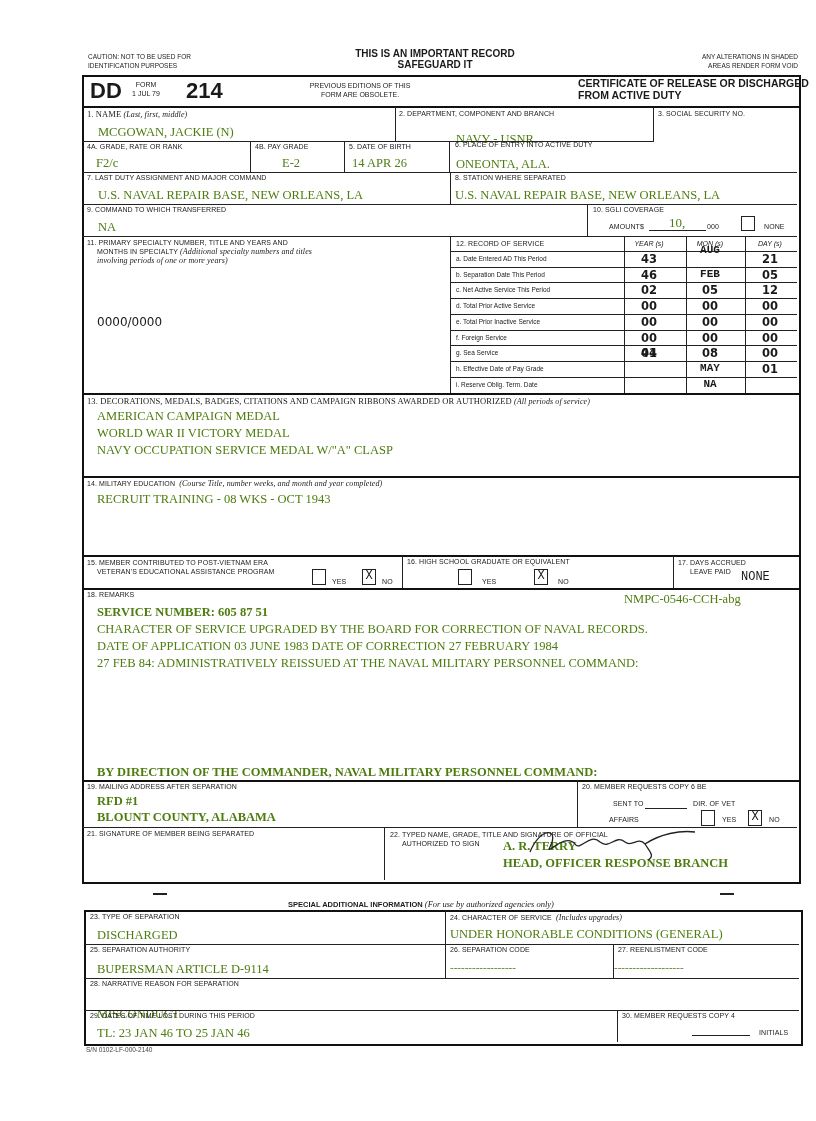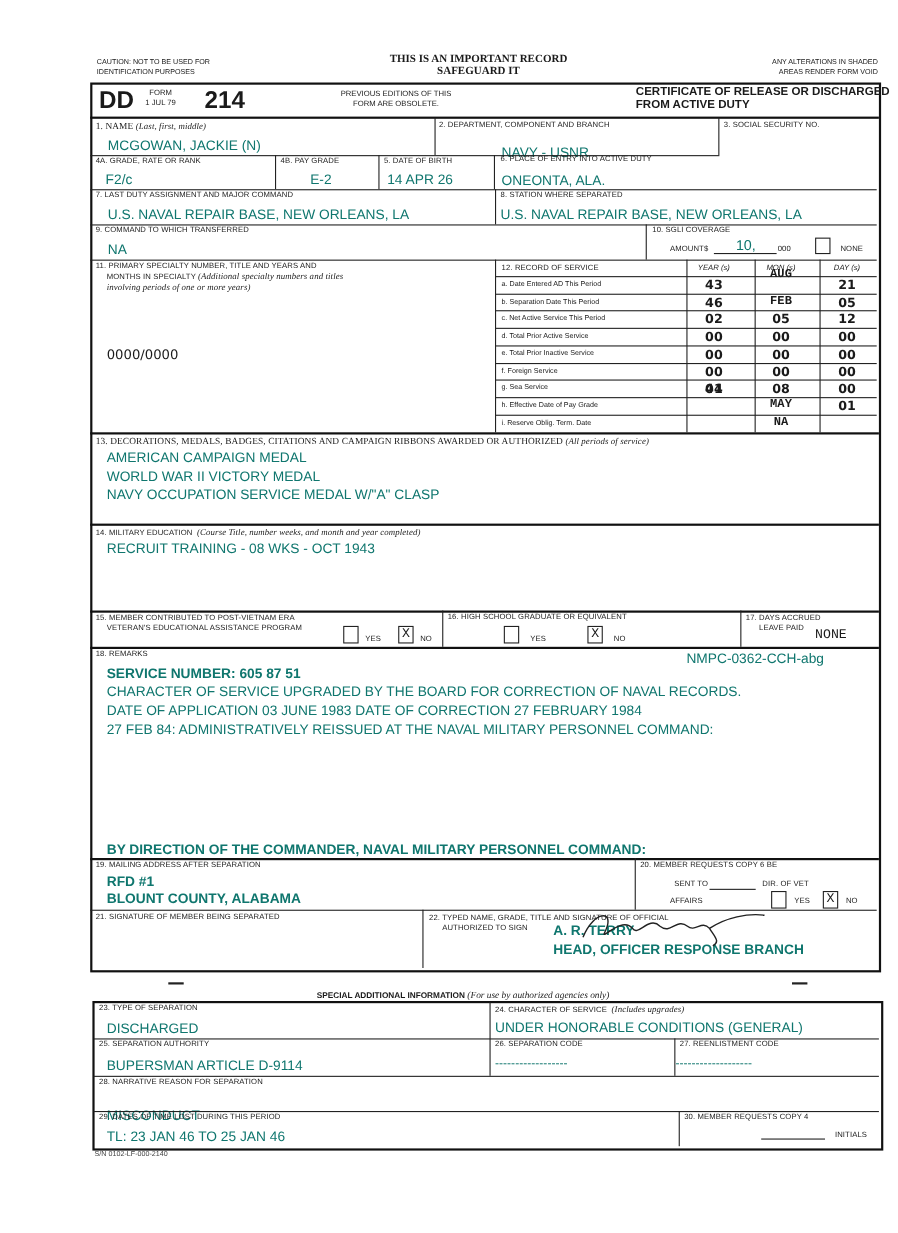--- a/index.html
+++ b/index.html
@@ -1,26 +1,26 @@
 <!DOCTYPE html>
 <html><head>
 <meta charset="utf-8">
 <style>
   html, body { margin:0; padding:0; background:#ffffff; }
   body { width:816px; height:1121px; position:relative; overflow:hidden; color:#1a1a1a; font-family:"DejaVu Sans", sans-serif; }
   .abs { position:absolute; }
   .lbl { position:absolute; font-family:"Liberation Sans", sans-serif; font-size:7px; letter-spacing:0.1px; text-transform:uppercase; color:#1a1a1a; white-space:nowrap; }
   .lbl i { text-transform:none; font-family:"Liberation Serif", serif; font-size:8px; }
-  .val { position:absolute; font-family:Liberation Sans, sans-serif; font-size:12.5px; color:#0f766e; white-space:nowrap; }
+  .val { position:absolute; font-family:Liberation Serif, serif; font-size:12.5px; color:#4d7c0f; white-space:nowrap; }
   .sval { position:absolute; font-family:"Liberation Serif", serif; font-size:13px; font-weight:bold; color:#1a1a1a; white-space:nowrap; }
   .hl { position:absolute; height:1px; background:#222; }
   .hl2 { position:absolute; height:2px; background:#111; }
   .vl { position:absolute; width:1px; background:#222; }
   .chk { position:absolute; width:12px; height:13px; border:1px solid #222; font-family:"Liberation Mono", monospace; font-size:12px; line-height:13px; text-align:center; }
-  .hdr { position:absolute; font-family:Liberation Serif, serif; font-size:10px; font-weight:bold; text-align:center; }
+  .hdr { position:absolute; font-family:Liberation Sans, sans-serif; font-size:10px; font-weight:bold; text-align:center; }
   .small { position:absolute; font-family:"Liberation Sans", sans-serif; font-size:6.5px; text-transform:uppercase; white-space:nowrap; }
   .rs-label { position:absolute; font-family:"Liberation Sans", sans-serif; font-size:6.5px; white-space:nowrap; }
   .rs-val { position:absolute; font-family:"Liberation Mono", monospace; font-size:12.5px; font-weight:bold; text-align:center; width:44px; }
   .rs-num { position:absolute; font-family:"DejaVu Sans", sans-serif; font-size:11.5px; font-weight:bold; text-align:center; width:44px; }
 </style>
 </head>
 <body>
 
 <div class="small" style="left:88px;top:52px;line-height:9px;">
   <div>CAUTION: NOT TO BE USED FOR</div>
@@ -185,21 +185,21 @@
 <div class="lbl" style="left:558px;top:578px;">NO</div>
 <div class="vl" style="left:673px;top:555px;height:33px;"></div>
 <div class="lbl" style="left:678px;top:558px;line-height:9px;">
   <div>17. DAYS ACCRUED</div>
   <div style="padding-left:12px;">LEAVE PAID</div>
 </div>
 <div class="sval" style="left:741px;top:570px;font-size:12px;font-weight:normal;font-family:'Liberation Mono',monospace;">NONE</div>
 <div class="hl2" style="left:82px;top:588px;width:717px;"></div>
 
 <div class="lbl" style="left:87px;top:591px;">18. REMARKS</div>
-<div class="val" style="left:624px;top:592px;">NMPC-0362-CCH-abg</div>
+<div class="val" style="left:624px;top:592px;">NMPC-0546-CCH-abg</div>
 <div class="val" style="left:97px;top:605px;font-weight:bold;">SERVICE NUMBER: 605 87 51</div>
 <div class="val" style="left:97px;top:622px;">CHARACTER OF SERVICE UPGRADED BY THE BOARD FOR CORRECTION OF NAVAL RECORDS.</div>
 <div class="val" style="left:97px;top:639px;">DATE OF APPLICATION 03 JUNE 1983  DATE OF CORRECTION 27 FEBRUARY 1984</div>
 <div class="val" style="left:97px;top:656px;">27 FEB 84:  ADMINISTRATIVELY REISSUED AT THE NAVAL MILITARY PERSONNEL COMMAND:</div>
 <div class="val" style="left:97px;top:765px;font-weight:bold;">BY DIRECTION OF THE COMMANDER, NAVAL MILITARY PERSONNEL COMMAND:</div>
 <div class="hl2" style="left:82px;top:780px;width:717px;"></div>
 
 <div class="lbl" style="left:87px;top:783px;">19. MAILING ADDRESS AFTER SEPARATION</div>
 <div class="val" style="left:97px;top:794px;font-weight:bold;">RFD #1</div>
 <div class="val" style="left:97px;top:810px;font-weight:bold;">BLOUNT COUNTY, ALABAMA</div>

